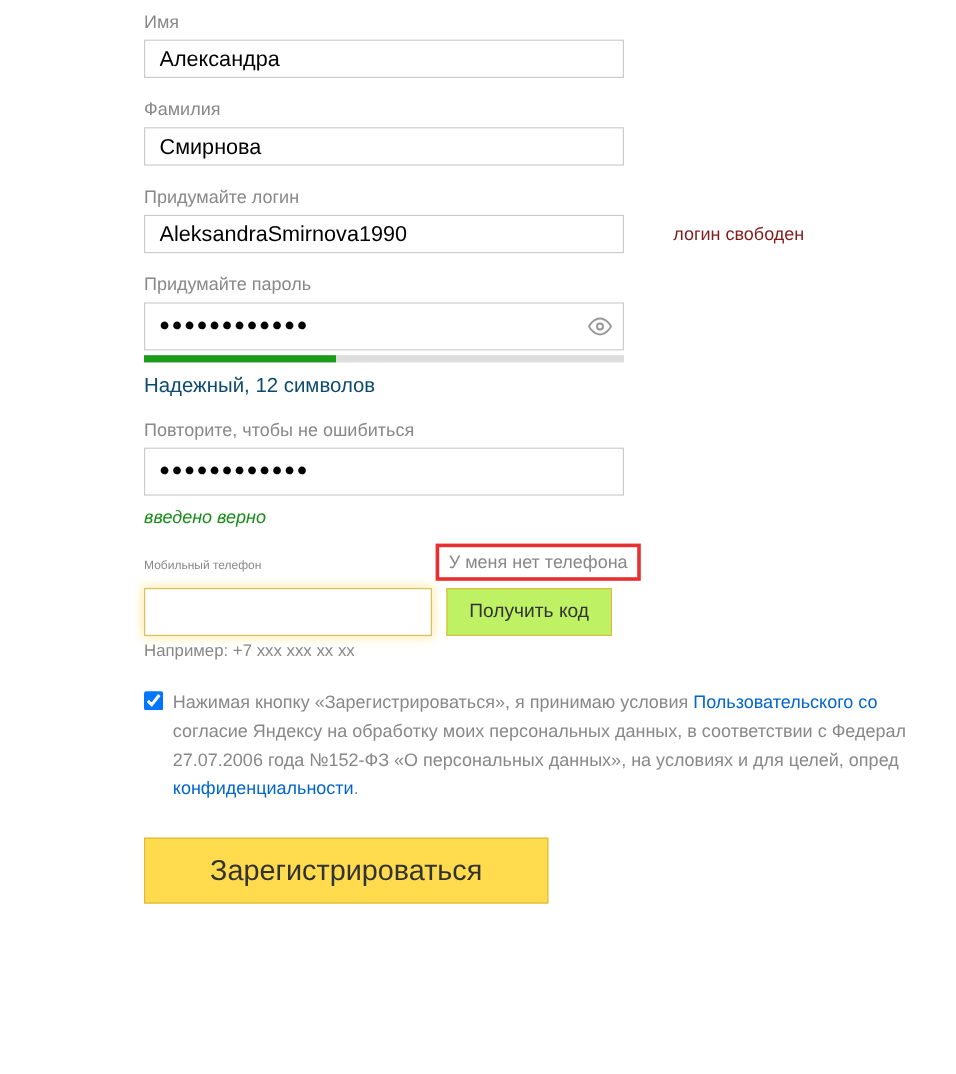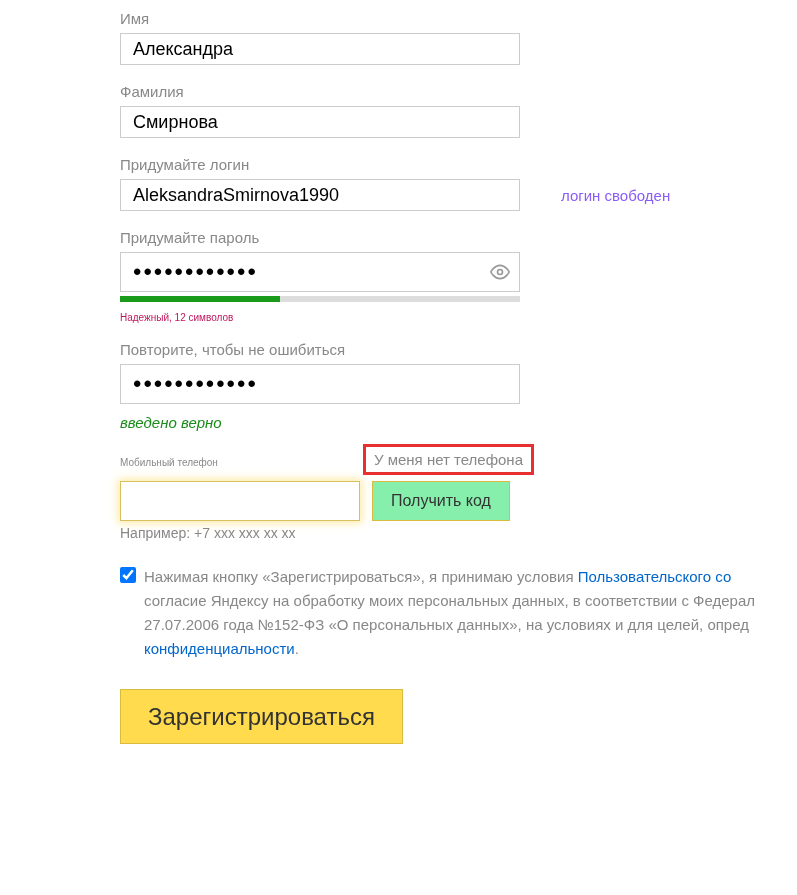--- a/index.html
+++ b/index.html
@@ -33,21 +33,21 @@
       background: #fff;
       color: #000;
       font-family: inherit;
     }
     .login-row {
       display: flex;
       align-items: center;
       gap: 41px;
     }
     .login-status {
-      color: #8b5cf6;
+      color: #7f1d1d;
       font-size: 15px;
     }
     .password-wrapper {
       position: relative;
       width: 400px;
     }
     .password-input {
       width: 400px;
       height: 40px;
       padding: 8px 42px 8px 12px;
@@ -77,22 +77,22 @@
       background: #ddd;
       margin-top: 4px;
       position: relative;
     }
     .password-strength-fill {
       height: 100%;
       width: 40%;
       background: #1a9c1a;
     }
     .password-strength-text {
-      color: #be185d;
-      font-size: 10px;
+      color: #0c4a6e;
+      font-size: 17px;
       margin-top: 10px;
     }
     .password-confirm-input {
       width: 400px;
       height: 40px;
       padding: 8px 12px;
       font-size: 17px;
       letter-spacing: 2px;
       border: 1px solid #ccc;
       background: #fff;
@@ -137,21 +137,21 @@
       font-size: 17px;
       border: 1px solid #d8c060;
       background: #fff;
       box-shadow: 0 0 8px 2px rgba(255, 220, 100, 0.6);
       font-family: inherit;
     }
     .get-code-btn {
       height: 40px;
       padding: 0 18px;
       font-size: 16px;
-      background: #86efac;
+      background: #bef264;
       border: 1px solid #d9bc3e;
       cursor: pointer;
       font-family: inherit;
       color: #333;
     }
     .phone-hint {
       color: #888;
       font-size: 14px;
       margin-top: 4px;
     }
@@ -183,21 +183,21 @@
     }
     .agreement-text .line {
       display: block;
     }
     .link-text {
       color: #0066cc;
       cursor: pointer;
     }
     .register-btn {
       height: 55px;
-      padding: 0 27px;
+      padding: 0 54px;
       font-size: 24px;
       background: #ffdb4d;
       border: 1px solid #d9bc3e;
       cursor: pointer;
       font-family: inherit;
       color: #333;
     }
     .dots {
       font-family: Arial;
       font-size: 24px;

